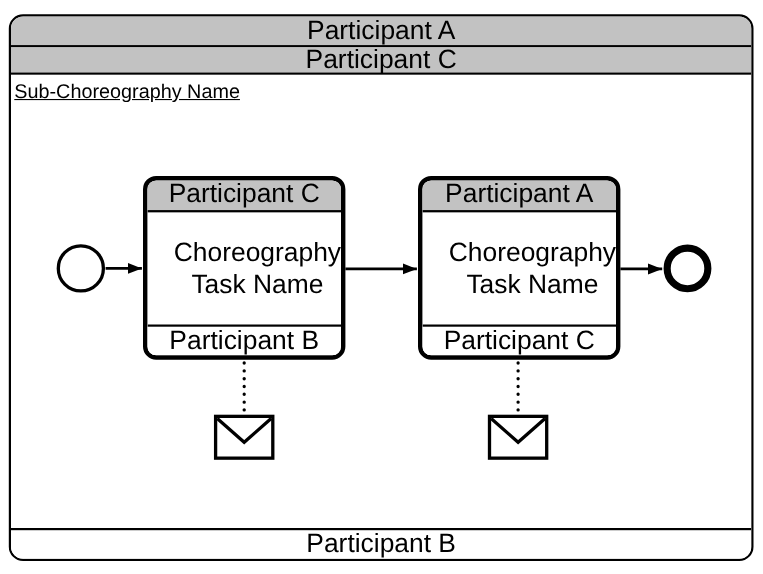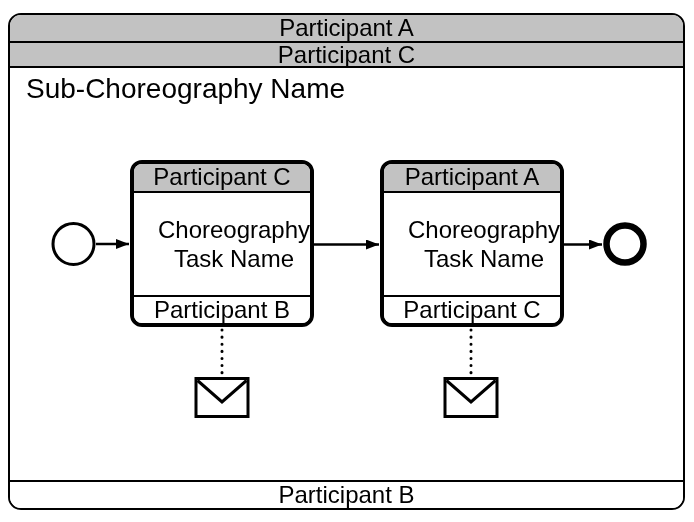--- a/index.html
+++ b/index.html
@@ -37,23 +37,24 @@
     line-height: 1;
     white-space: nowrap;
   }
   .band-gray { background: var(--band-gray, #c2c2c2); }
   .band-top    { height: 28px;   border-bottom: 2px solid #000; }
   .band-second { height: 25px;   border-bottom: 2.5px solid #000; }
   .content { flex: 1 1 auto; position: relative; background: #fff; }
   .band-bottom { height: 28px; border-top: 2.5px solid #000; background: #fff; }
   .subchoreo-label {
     position: absolute;
-    left: 16px; top: 5px;
-    font-size: 28px;
+    left: 3px; top: 5px;
+    font-size: 18px;
     white-space: nowrap;
+    text-decoration: underline;
   }
   
   .task {
     position: absolute;
     width: 184px; height: 167px;
     border: 4px solid #000;
     border-radius: 12px;
     background: #fff;
     display: flex;
     flex-direction: column;

